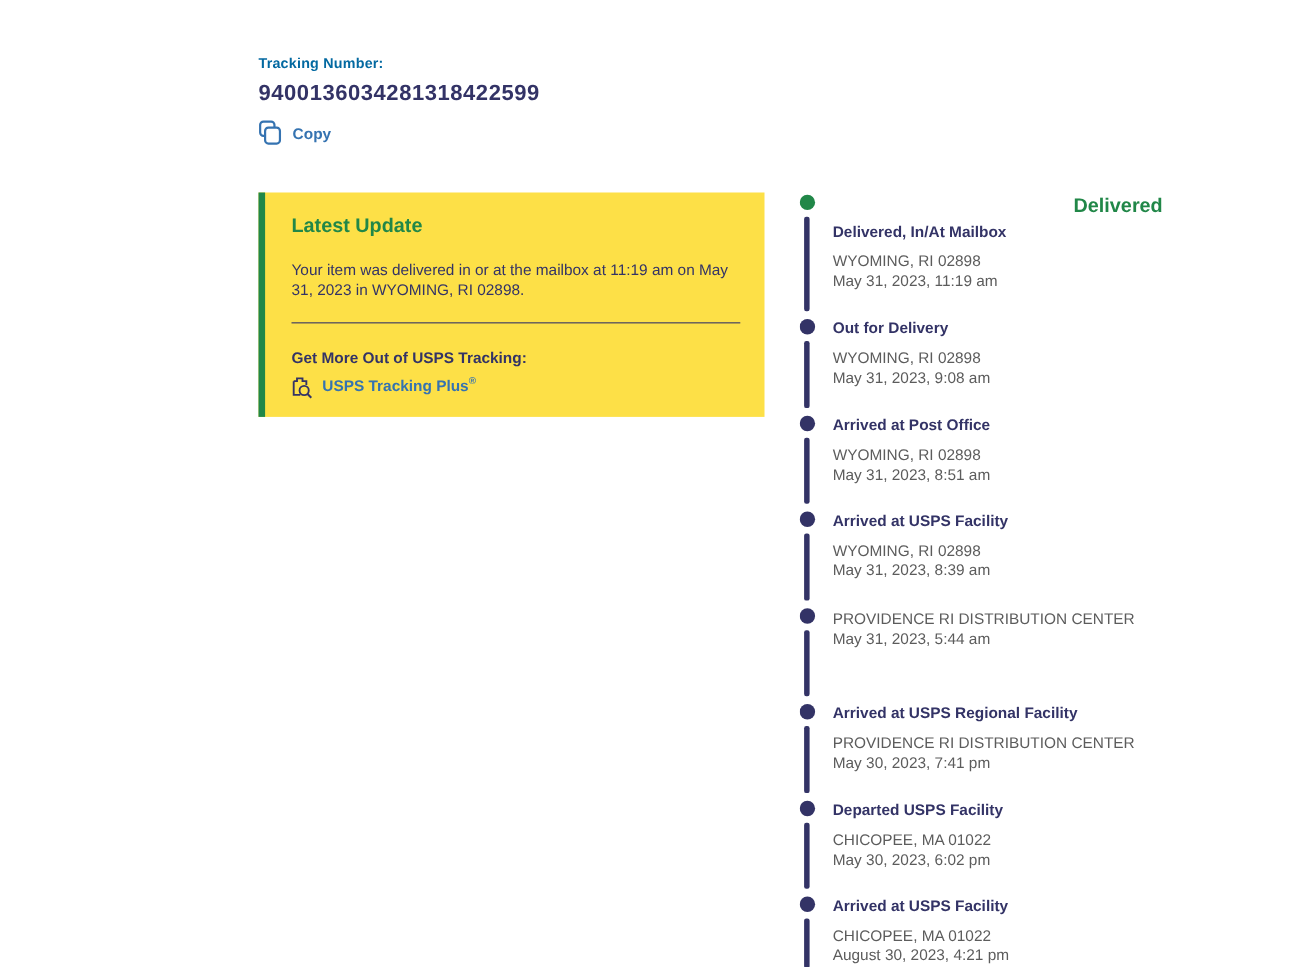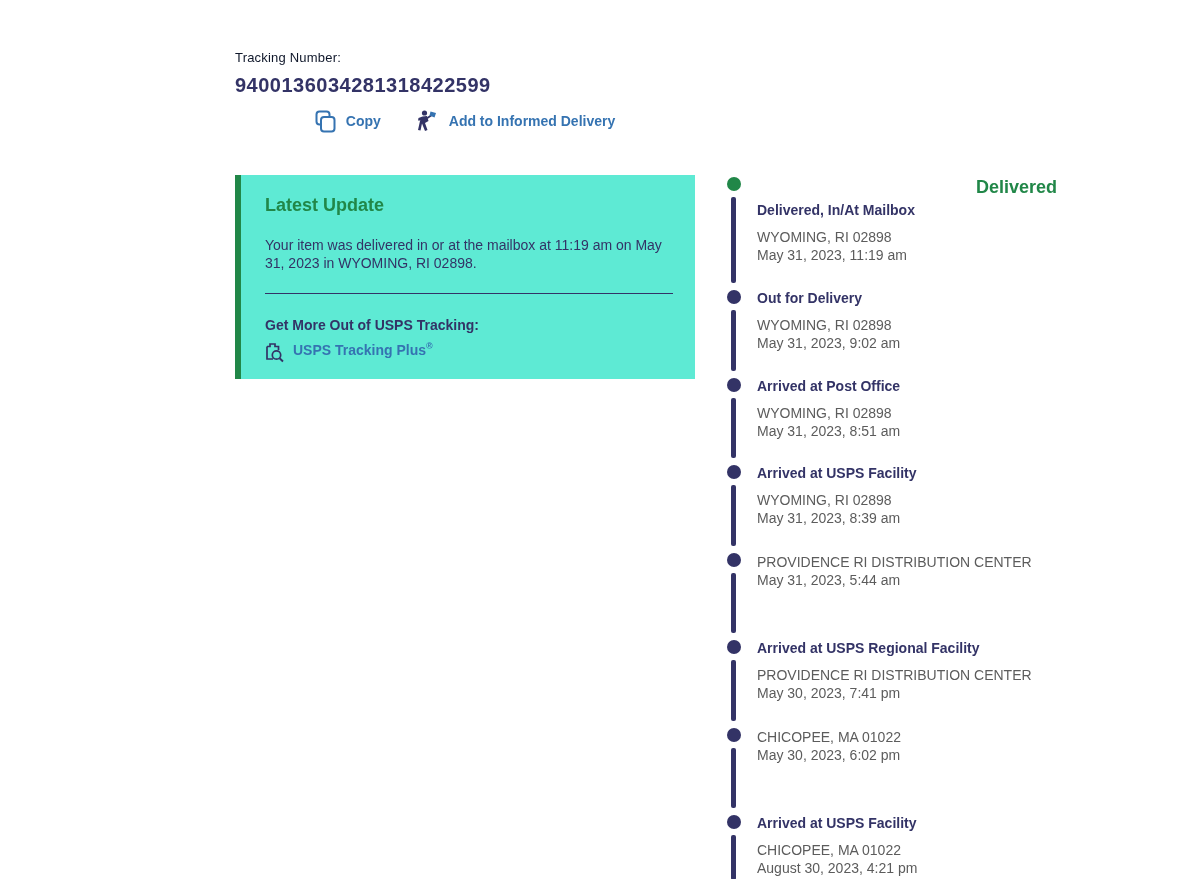--- a/index.html
+++ b/index.html
@@ -1,31 +1,31 @@
 <!DOCTYPE html>
 <html><head>
 <meta charset="utf-8">
 <style>
   * { margin: 0; padding: 0; box-sizing: border-box; }
   html, body { width: 1185px; height: 879px; overflow: hidden; background: #ffffff; }
   body { font-family: "Liberation Sans", "DejaVu Sans", sans-serif; position: relative; }
 
   
   .tracking-header { position: absolute; left: 235px; top: 50px; width: 460px; }
-  .tracking-label { font-size: 13px; font-weight: normal; color: #0f172a; letter-spacing: 0.2px; }
+  .tracking-label { font-size: 13px; font-weight: bold; color: #0369a1; letter-spacing: 0.2px; }
   .tracking-number { font-size: 20px; font-weight: bold; color: #333366; letter-spacing: 0.5px; margin-top: 9px; }
-  .tracking-actions { display: flex; align-items: center; margin-top: 12px; justify-content: center; }
+  .tracking-actions { display: flex; align-items: center; margin-top: 12px; }
   .action-btn { display: flex; align-items: center; background: none; border: none; cursor: pointer;
                 font-family: inherit; font-size: 14px; font-weight: bold; color: #3573b1; padding: 0; }
   .action-btn .icon { display: inline-flex; margin-right: 10px; }
   .action-copy { margin-right: 34px; }
 
   
   .latest-card { position: absolute; left: 235px; top: 175px; width: 460px; height: 204px;
-                 background: #5eead4; border-left: 6px solid #218748; padding: 20px 22px 20px 24px; }
+                 background: #fde047; border-left: 6px solid #218748; padding: 20px 22px 20px 24px; }
   .latest-title { font-size: 18px; font-weight: bold; color: #218748; margin-bottom: 20px; }
   .latest-message { font-size: 14px; line-height: 18px; color: #333366; width: 408px; margin-bottom: 21px; }
   .latest-divider { border: none; border-top: 1px solid #333366; margin-bottom: 23px; }
   .promo-heading { font-size: 14px; font-weight: bold; color: #333366; margin-bottom: 9px; }
   .tplus-link { display: inline-flex; align-items: flex-start; background: none; border: none; cursor: pointer;
                 font-family: inherit; font-size: 14px; font-weight: bold; color: #3573b1; padding: 0; }
   .tplus-link .icon { display: inline-flex; margin-right: 8px; }
   .tplus-link sup { font-size: 9px; line-height: 1; }
 
   
@@ -51,32 +51,20 @@
   <div class="tracking-actions">
     <button class="action-btn action-copy">
       <span class="icon">
         <svg width="21" height="23" viewBox="0 0 21 23">
           <rect x="1.5" y="1.5" width="13" height="13" rx="3" fill="#ffffff" stroke="#3573b1" stroke-width="2"></rect>
           <rect x="6" y="7" width="13.5" height="14.5" rx="3" fill="#ffffff" stroke="#3573b1" stroke-width="2"></rect>
         </svg>
       </span>
       <span>Copy</span>
     </button>
-    <button class="action-btn">
-      <span class="icon">
-        <svg width="24" height="24" viewBox="0 0 24 24">
-          <circle cx="9.5" cy="4" r="2.6" fill="#333366"></circle>
-          <path d="M7.5 7.5 L12 7 L13.5 12 L10 14 L12.5 21 L10 22 L7 14.5 L5.5 21.5 L3 21 L5 12 Z" fill="#333366"></path>
-          <path d="M11.5 8.5 L16 5.5 L17 7 L12.5 10 Z" fill="#333366"></path>
-          <path d="M15.5 2.5 L21 4 L19.5 8.5 L14.5 6.5 Z" fill="#3573b1"></path>
-          <path d="M3.5 9 L7.5 7.6 L6.8 11.5 L3 11.5 Z" fill="#333366"></path>
-        </svg>
-      </span>
-      <span>Add to Informed Delivery</span>
-    </button>
   </div>
 </div>
 
 <div class="latest-card">
   <div class="latest-title">Latest Update</div>
   <div class="latest-message">Your item was delivered in or at the mailbox at 11:19 am on May 31, 2023 in WYOMING, RI 02898.</div>
   <hr class="latest-divider">
   <div class="promo-heading">Get More Out of USPS Tracking:</div>
   <button class="tplus-link">
     <span class="icon">
@@ -101,21 +89,21 @@
     <div class="tl-title">Delivered, In/At Mailbox</div>
     <div class="tl-loc">WYOMING, RI 02898</div>
     <div class="tl-date">May 31, 2023, 11:19 am</div>
   </div>
 
   <div class="tl-event">
     <span class="tl-dot"></span>
     <span class="tl-seg"></span>
     <div class="tl-title">Out for Delivery</div>
     <div class="tl-loc">WYOMING, RI 02898</div>
-    <div class="tl-date">May 31, 2023, 9:02 am</div>
+    <div class="tl-date">May 31, 2023, 9:08 am</div>
   </div>
 
   <div class="tl-event">
     <span class="tl-dot"></span>
     <span class="tl-seg"></span>
     <div class="tl-title">Arrived at Post Office</div>
     <div class="tl-loc">WYOMING, RI 02898</div>
     <div class="tl-date">May 31, 2023, 8:51 am</div>
   </div>
 
@@ -138,20 +126,21 @@
     <span class="tl-dot"></span>
     <span class="tl-seg"></span>
     <div class="tl-title">Arrived at USPS Regional Facility</div>
     <div class="tl-loc">PROVIDENCE RI DISTRIBUTION CENTER</div>
     <div class="tl-date">May 30, 2023, 7:41 pm</div>
   </div>
 
   <div class="tl-event">
     <span class="tl-dot"></span>
     <span class="tl-seg"></span>
+    <div class="tl-title">Departed USPS Facility</div>
     <div class="tl-loc">CHICOPEE, MA 01022</div>
     <div class="tl-date">May 30, 2023, 6:02 pm</div>
   </div>
 
   <div class="tl-event last">
     <span class="tl-dot"></span>
     <span class="tl-seg"></span>
     <div class="tl-title">Arrived at USPS Facility</div>
     <div class="tl-loc">CHICOPEE, MA 01022</div>
     <div class="tl-date">August 30, 2023, 4:21 pm</div>

